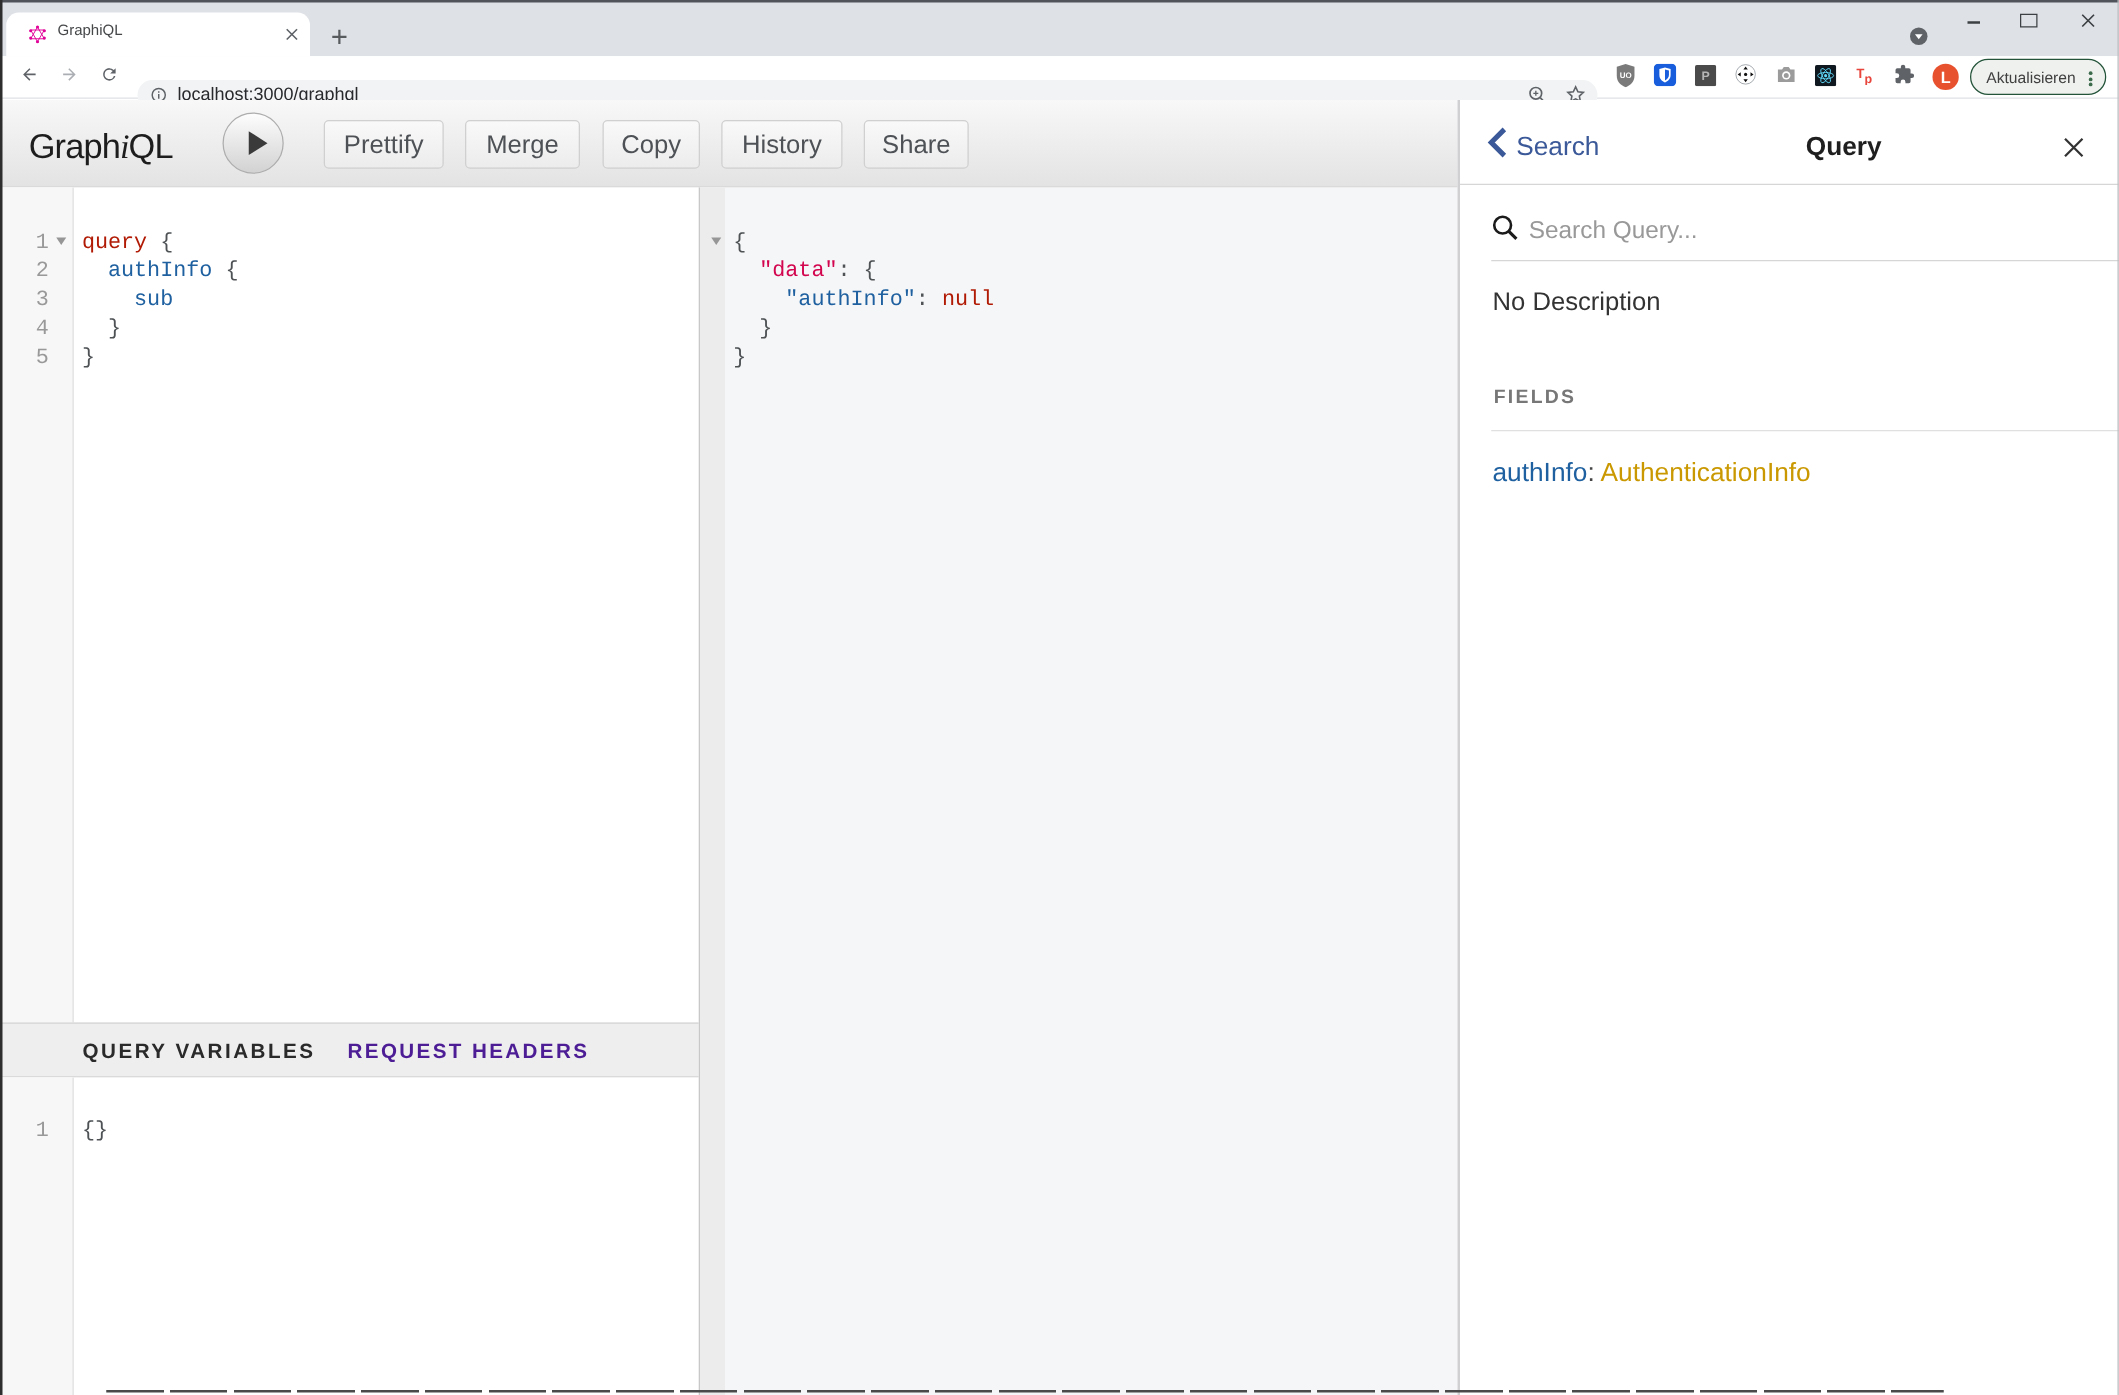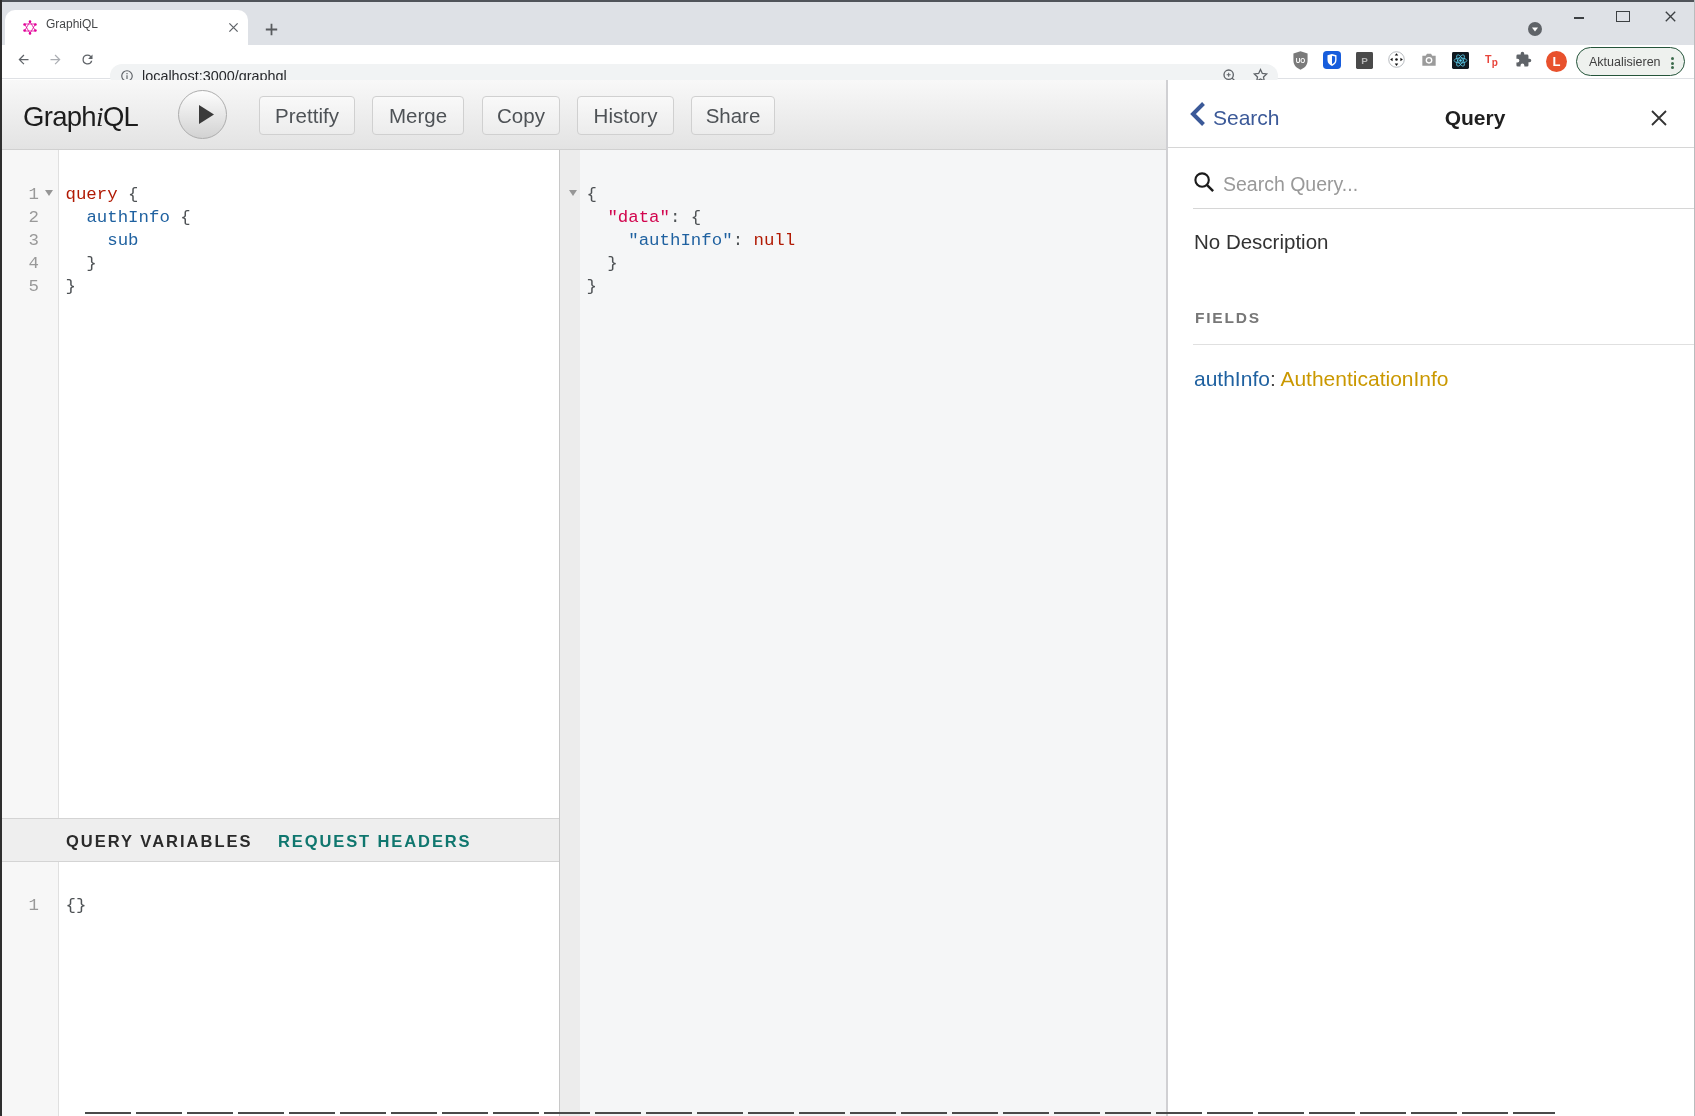--- a/index.html
+++ b/index.html
@@ -46,21 +46,21 @@
 #queryed { position:absolute; left:0; top:150px; width:559px; height:668px; background:#fff; }
 #qgutter { position:absolute; left:0; top:0; width:59px; height:668px; background:#f7f7f7; border-right:1px solid #e0e0e0; }
 .cm { font-family:"Liberation Mono", monospace; font-size:17.4px; line-height:23px; white-space:pre; }
 .lnum { position:absolute; width:39px; text-align:right; color:#999; font-family:"Liberation Mono", monospace; font-size:17.4px; line-height:23px; }
 .kw { color:#B11A04; } .prop { color:#1F61A0; } .pun { color:#4e5255; } .def { color:#D2054E; }
 .foldarr { position:absolute; width:0; height:0; border-left:4.5px solid transparent; border-right:4.5px solid transparent; border-top:6.5px solid #969696; }
 
 #vartitle { position:absolute; left:0; top:818px; width:559px; height:44px; background:#eee;
   border-top:1px solid #d4d4d4; border-bottom:1px solid #d4d4d4; }
 #vartitle .t1 { position:absolute; left:66px; top:13px; font-size:16.5px; font-weight:bold; letter-spacing:2px; color:#2a2a2a; }
-#vartitle .t2 { position:absolute; left:278px; top:13px; font-size:16.5px; font-weight:bold; letter-spacing:1.9px; color:#0f766e; }
+#vartitle .t2 { position:absolute; left:278px; top:13px; font-size:16.5px; font-weight:bold; letter-spacing:1.9px; color:#4c1d95; }
 #vared { position:absolute; left:0; top:862px; width:559px; height:254px; background:#fff; }
 #vgutter { position:absolute; left:0; top:0; width:59px; height:254px; background:#f7f7f7; border-right:1px solid #e0e0e0; }
 
 #result { position:absolute; left:559px; top:150px; width:608px; height:966px; background:#f5f6f7; border-left:1px solid #c8c8c8; }
 #rgutter { position:absolute; left:0; top:0; width:20px; height:966px; background:#ececec; }
 
 
 #docpanel { position:absolute; left:1166px; top:80px; width:529px; height:1036px; background:#fff; border-left:2px solid #d0d0d3; }
 #dochead { position:absolute; left:0; top:0; width:527px; height:68px; border-bottom:1px solid #d6d6d6; }
 #backlink { position:absolute; left:45px; top:26px; font-size:21px; color:#3B5998; }

